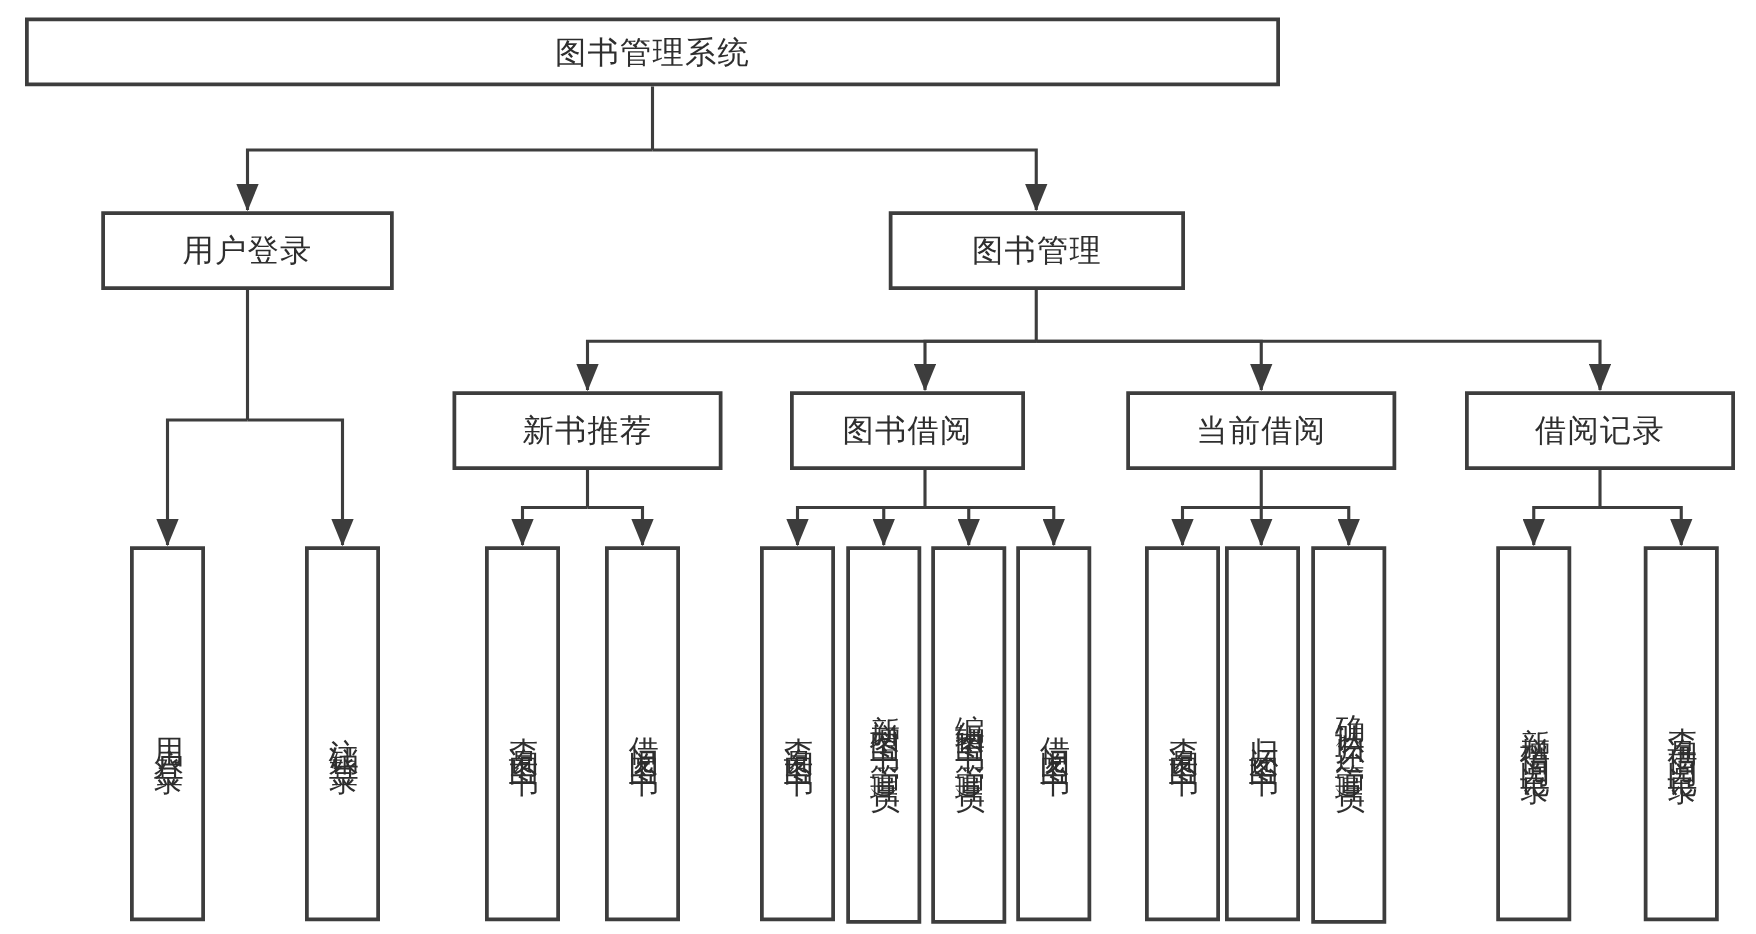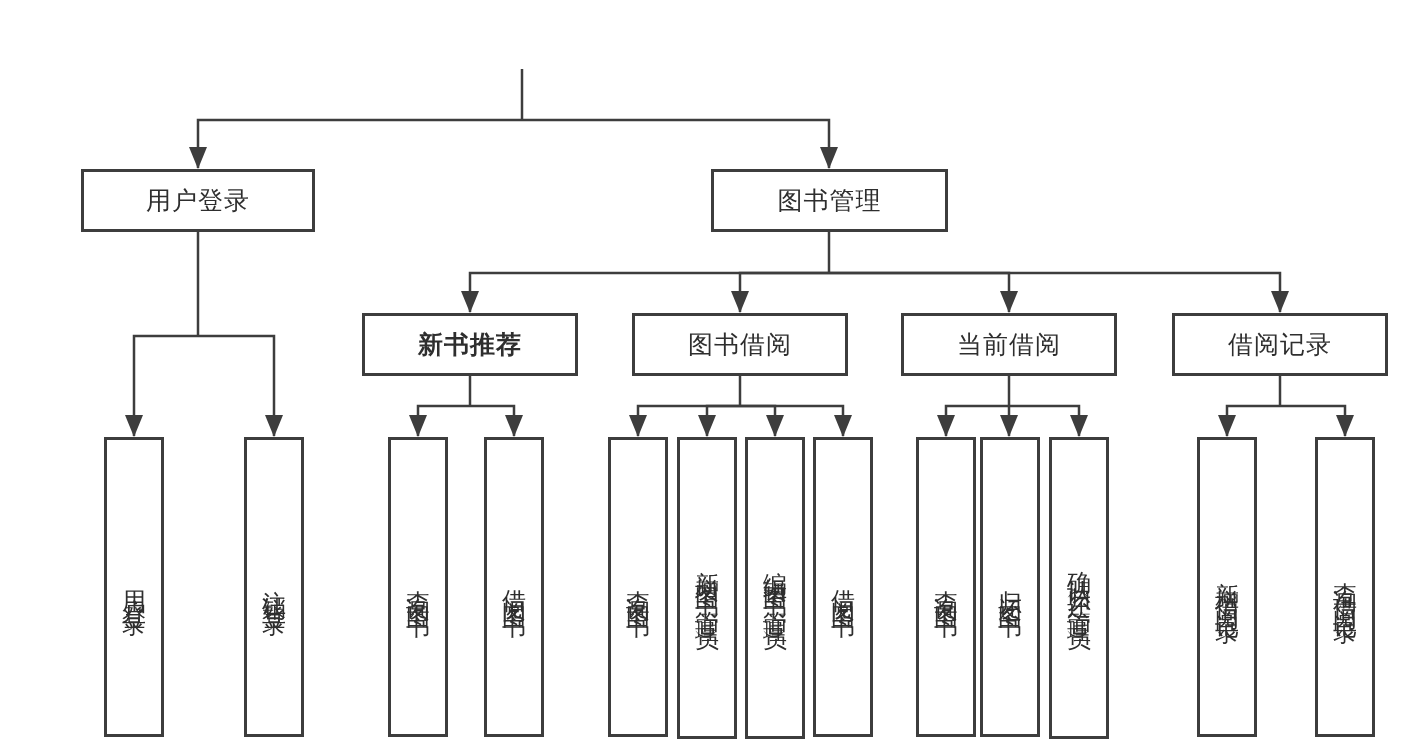--- a/index.html
+++ b/index.html
@@ -78,32 +78,35 @@
       <polyline points="1009,406 946,406 946,436" marker-end="url(#arrow)"></polyline>
       <polyline points="1009,406 1009,436" marker-end="url(#arrow)"></polyline>
       <polyline points="1009,406 1079,406 1079,436" marker-end="url(#arrow)"></polyline>
 
       <polyline points="1280,376 1280,406"></polyline>
       <polyline points="1280,406 1227,406 1227,436" marker-end="url(#arrow)"></polyline>
       <polyline points="1280,406 1345,406 1345,436" marker-end="url(#arrow)"></polyline>
     </g>
   </svg>
 
+  <div class="box h" style="left:20px;top:14px;width:1004px;height:55px;">
+    <span class="label">图书管理系统</span>
+  </div>
 
   <div class="box h" style="left:81px;top:169px;width:234px;height:63px;">
     <span class="label">用户登录</span>
   </div>
   <div class="box h" style="left:711px;top:169px;width:237px;height:63px;justify-content:center;">
     <span class="label">图书管理</span>
   </div>
 
-  <div class="box h" style="left:362px;top:313px;width:216px;height:63px;font-weight:bold;">
+  <div class="box h" style="left:362px;top:313px;width:216px;height:63px;">
     <span class="label">新书推荐</span>
   </div>
-  <div class="box h" style="left:632px;top:313px;width:216px;height:63px;">
+  <div class="box h" style="left:632px;top:313px;width:188px;height:63px;">
     <span class="label">图书借阅</span>
   </div>
   <div class="box h" style="left:901px;top:313px;width:216px;height:63px;text-align:center;">
     <span class="label">当前借阅</span>
   </div>
   <div class="box h" style="left:1172px;top:313px;width:216px;height:63px;">
     <span class="label">借阅记录</span>
   </div>
 
   <div class="box v" style="left:104px;top:437px;width:60px;height:300px;">

